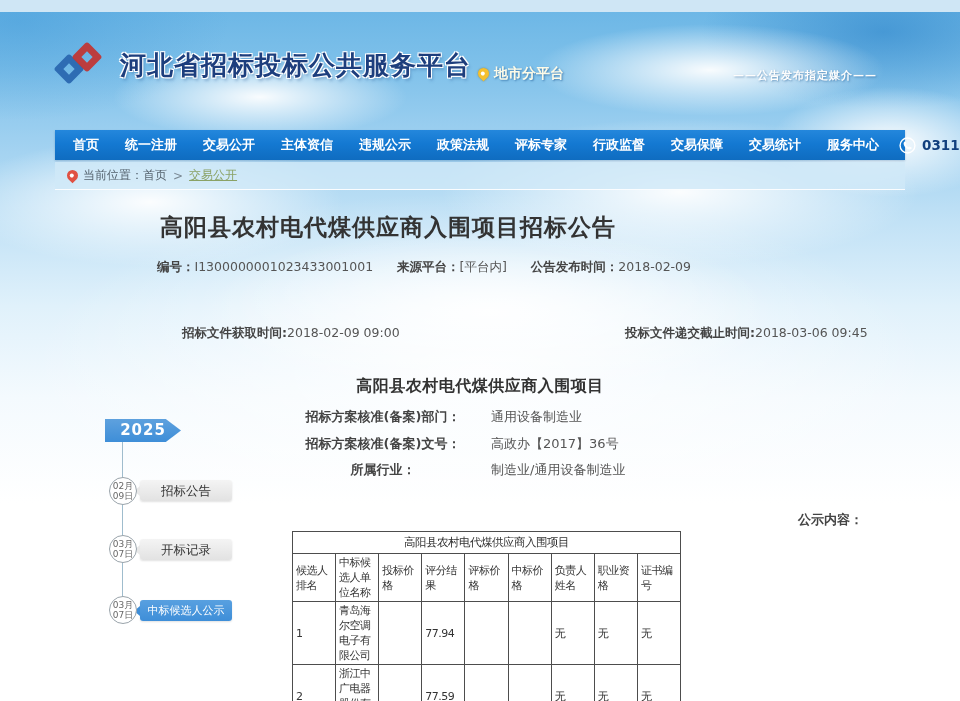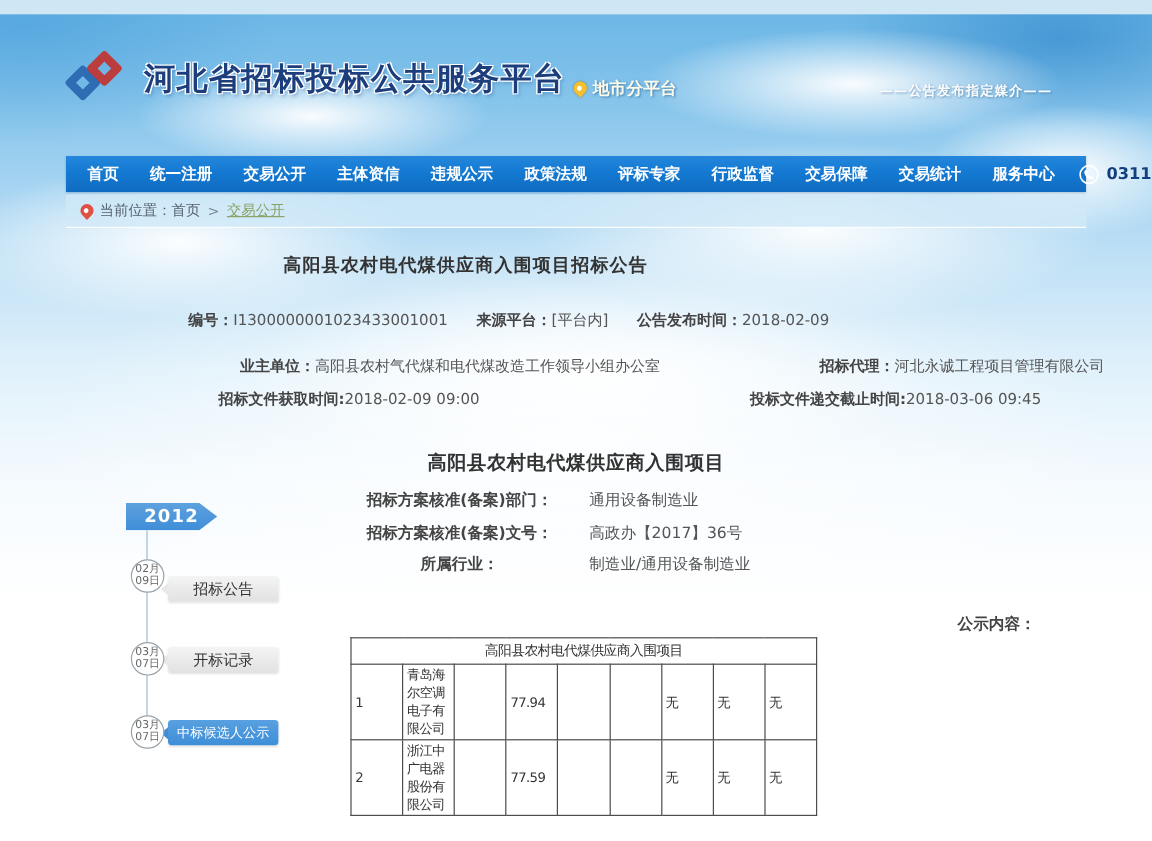--- a/index.html
+++ b/index.html
@@ -54,21 +54,21 @@
   
   .breadcrumb { position:absolute; left:55px; top:150px; width:850px; height:28px;
     background:rgba(208,232,247,0.8); border-bottom:1px solid rgba(255,255,255,0.9);
     display:flex; align-items:center; padding:0 12px; font-size:12px; color:#55636e; }
   .breadcrumb a { text-decoration:none; color:#55636e; cursor:pointer; }
   .breadcrumb .sep { margin:0 6px; color:#7a8893; }
   .breadcrumb a.current { color:var(--link_green,#8aa266); text-decoration:underline; }
 
   
   .ann-title { position:absolute; left:0; top:200px; width:776px; text-align:center;
-    font-size:15px; font-weight:bold; color:#333; letter-spacing:1px; }
+    font-size:23px; font-weight:bold; color:#333; letter-spacing:1px; }
   .meta-line { position:absolute; left:0; top:247px; width:848px; text-align:center; font-size:12.5px; color:#555; }
   .meta-line .part { margin:0 10px; }
   .lbl { font-weight:bold; color:#444; }
 
   .info-item { position:absolute; font-size:12.5px; color:#555; white-space:nowrap; }
   .info-owner    { left:200px; top:285px; }
   .info-agency   { left:683px; top:285px; }
   .info-doctime  { left:182px; top:313px; }
   .info-deadline { left:625px; top:313px; }
 
@@ -159,22 +159,20 @@
     <a class="current">交易公开</a>
   </div>
 
   <h1 class="ann-title">高阳县农村电代煤供应商入围项目招标公告</h1>
   <div class="meta-line">
     <span class="part"><span class="lbl">编号：</span><span>I1300000001023433001001</span></span>
     <span class="part"><span class="lbl">来源平台：</span><span>[平台内]</span></span>
     <span class="part"><span class="lbl">公告发布时间：</span><span>2018-02-09</span></span>
   </div>
 
-  <div class="info-item info-owner"><span class="lbl">业主单位：</span><span>高阳县农村气代煤和电代煤改造工作领导小组办公室</span></div>
-  <div class="info-item info-agency"><span class="lbl">招标代理：</span><span>河北永诚工程项目管理有限公司</span></div>
   <div class="info-item info-doctime"><span class="lbl">招标文件获取时间:</span><span>2018-02-09 09:00</span></div>
   <div class="info-item info-deadline"><span class="lbl">投标文件递交截止时间:</span><span>2018-03-06 09:45</span></div>
 
   <h2 class="project-title">高阳县农村电代煤供应商入围项目</h2>
 
   <div class="field-row" style="top:396px;">
     <span class="field-label">招标方案核准(备案)部门：</span>
     <span class="field-value">通用设备制造业</span>
   </div>
   <div class="field-row" style="top:423px;">
@@ -197,20 +195,31 @@
         <col>
         <col>
         <col>
         <col>
         <col>
       </colgroup>
     <tbody>
         <tr class="t-caption">
       <td colspan="9">高阳县农村电代煤供应商入围项目</td>
     </tr>
+    <tr class="t-head">
+      <td>候选人排名</td>
+      <td>中标候选人单位名称</td>
+      <td>投标价格</td>
+      <td>评分结果</td>
+      <td>评标价格</td>
+      <td>中标价格</td>
+      <td>负责人姓名</td>
+      <td>职业资格</td>
+      <td>证书编号</td>
+    </tr>
     <tr class="t-row">
       <td>1</td>
       <td>青岛海尔空调电子有限公司</td>
       <td></td>
       <td>77.94</td>
       <td></td>
       <td></td>
       <td>无</td>
       <td>无</td>
       <td>无</td>
@@ -222,24 +231,24 @@
       <td>77.59</td>
       <td></td>
       <td></td>
       <td>无</td>
       <td>无</td>
       <td>无</td>
     </tr>
   </tbody>
     </table>
 
-  <div class="tl-year">2012</div>
+  <div class="tl-year">2025</div>
   <div class="tl-line"></div>
 
-  <div class="tl-circle" style="top:454px;">
+  <div class="tl-circle" style="top:465px;">
     <span>02月</span>
     <span>09日</span>
   </div>
   <div class="tl-pill" style="top:468px;">招标公告</div>
 
   <div class="tl-circle" style="top:523px;">
     <span>03月</span>
     <span>07日</span>
   </div>
   <div class="tl-pill" style="top:527px;">开标记录</div>

